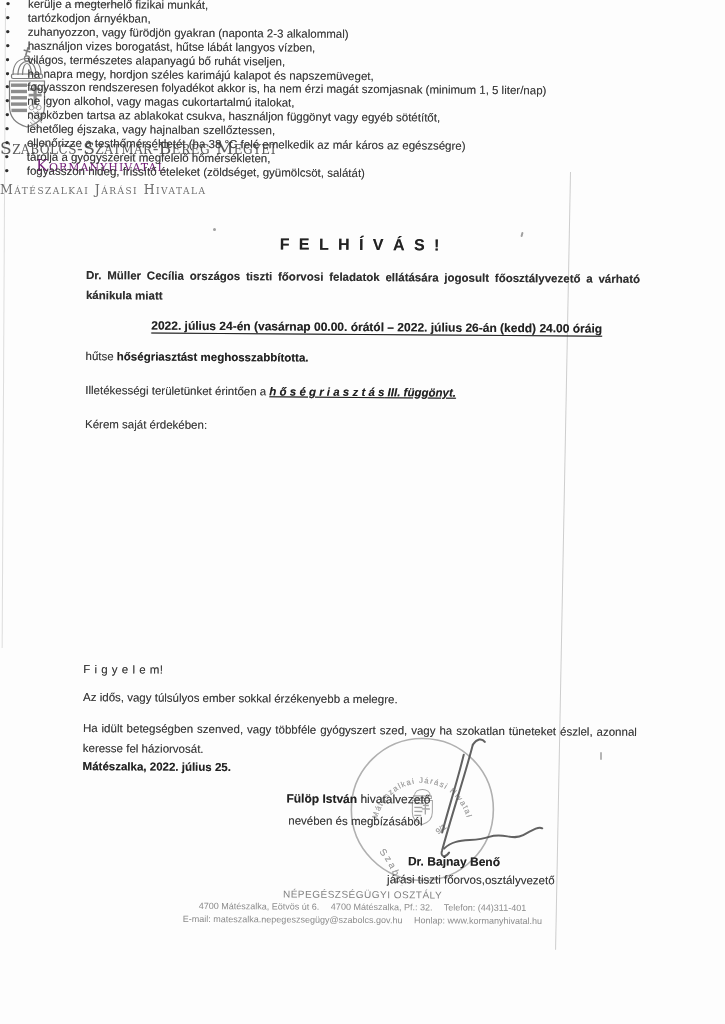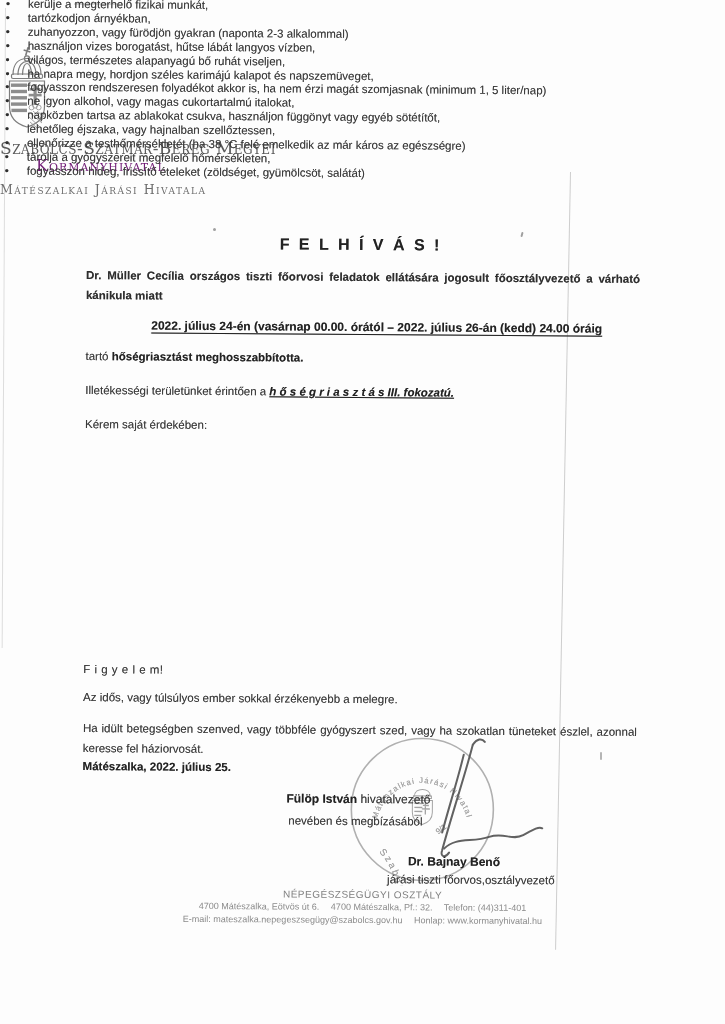--- a/index.html
+++ b/index.html
@@ -117,23 +117,23 @@
 
   <div class="content">
     <div class="title">F E L H Í V Á S !</div>
 
     <p class="intro">Dr. Müller Cecília országos tiszti főorvosi feladatok ellátására jogosult főosztályvezető a várható kánikula miatt</p>
 
     <p class="date-line">
       <b>2022. július 24-én (vasárnap 00.00. órától – 2022. július 26-án (kedd) 24.00 óráig</b>
     </p>
 
-    <p class="duration"><span>tartó </span><b>hőségriasztást meghosszabbította.</b></p>
-
-    <p class="jurisdiction"><span>Illetékességi területünket érintően a </span><b><i>h ő s é g r i a s z t á s</i></b><b><i> III. fokozatú.</i></b></p>
+    <p class="duration"><span>hűtse </span><b>hőségriasztást meghosszabbította.</b></p>
+
+    <p class="jurisdiction"><span>Illetékességi területünket érintően a </span><b><i>h ő s é g r i a s z t á s</i></b><b><i> III. függönyt.</i></b></p>
 
     <p class="request">Kérem saját érdekében:</p>
 
     <ul class="bullets">
       <li>kerülje a megterhelő fizikai munkát,</li>
       <li>tartózkodjon árnyékban,</li>
       <li>zuhanyozzon, vagy fürödjön gyakran (naponta 2-3 alkalommal)</li>
       <li>használjon vizes borogatást, hűtse lábát langyos vízben,</li>
       <li>világos, természetes alapanyagú bő ruhát viseljen,</li>
       <li>ha napra megy, hordjon széles karimájú kalapot és napszemüveget,</li>

